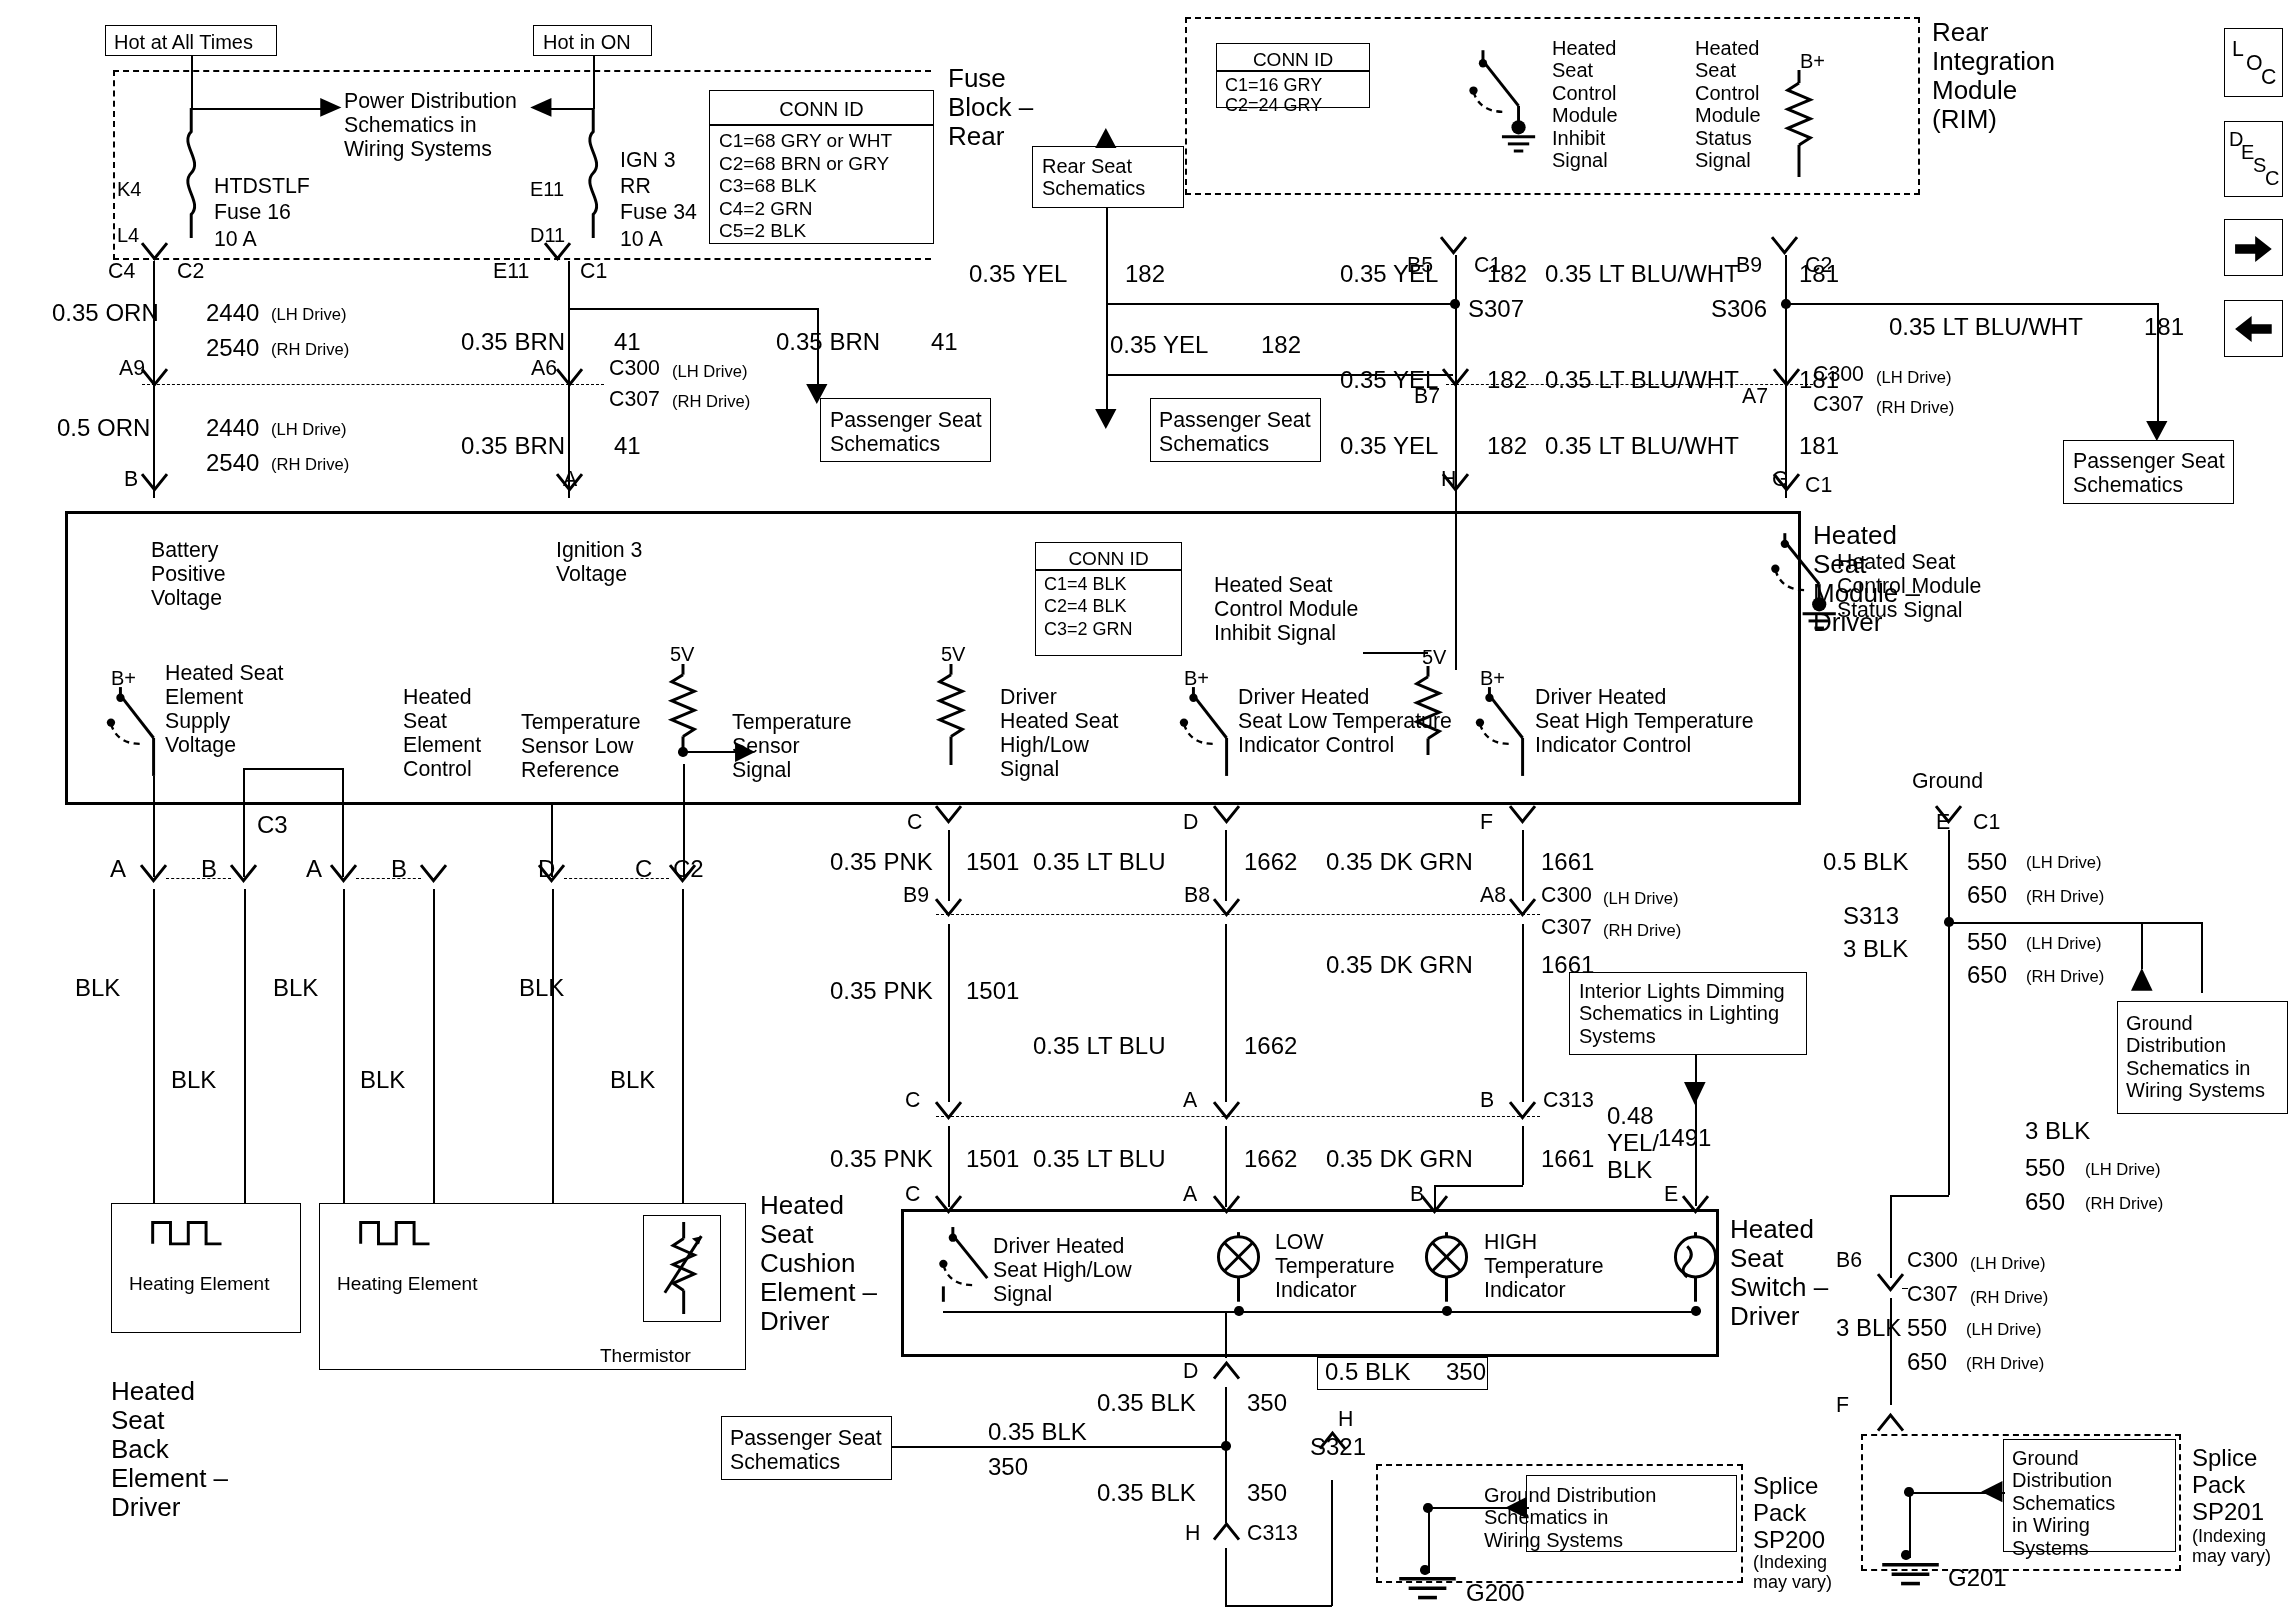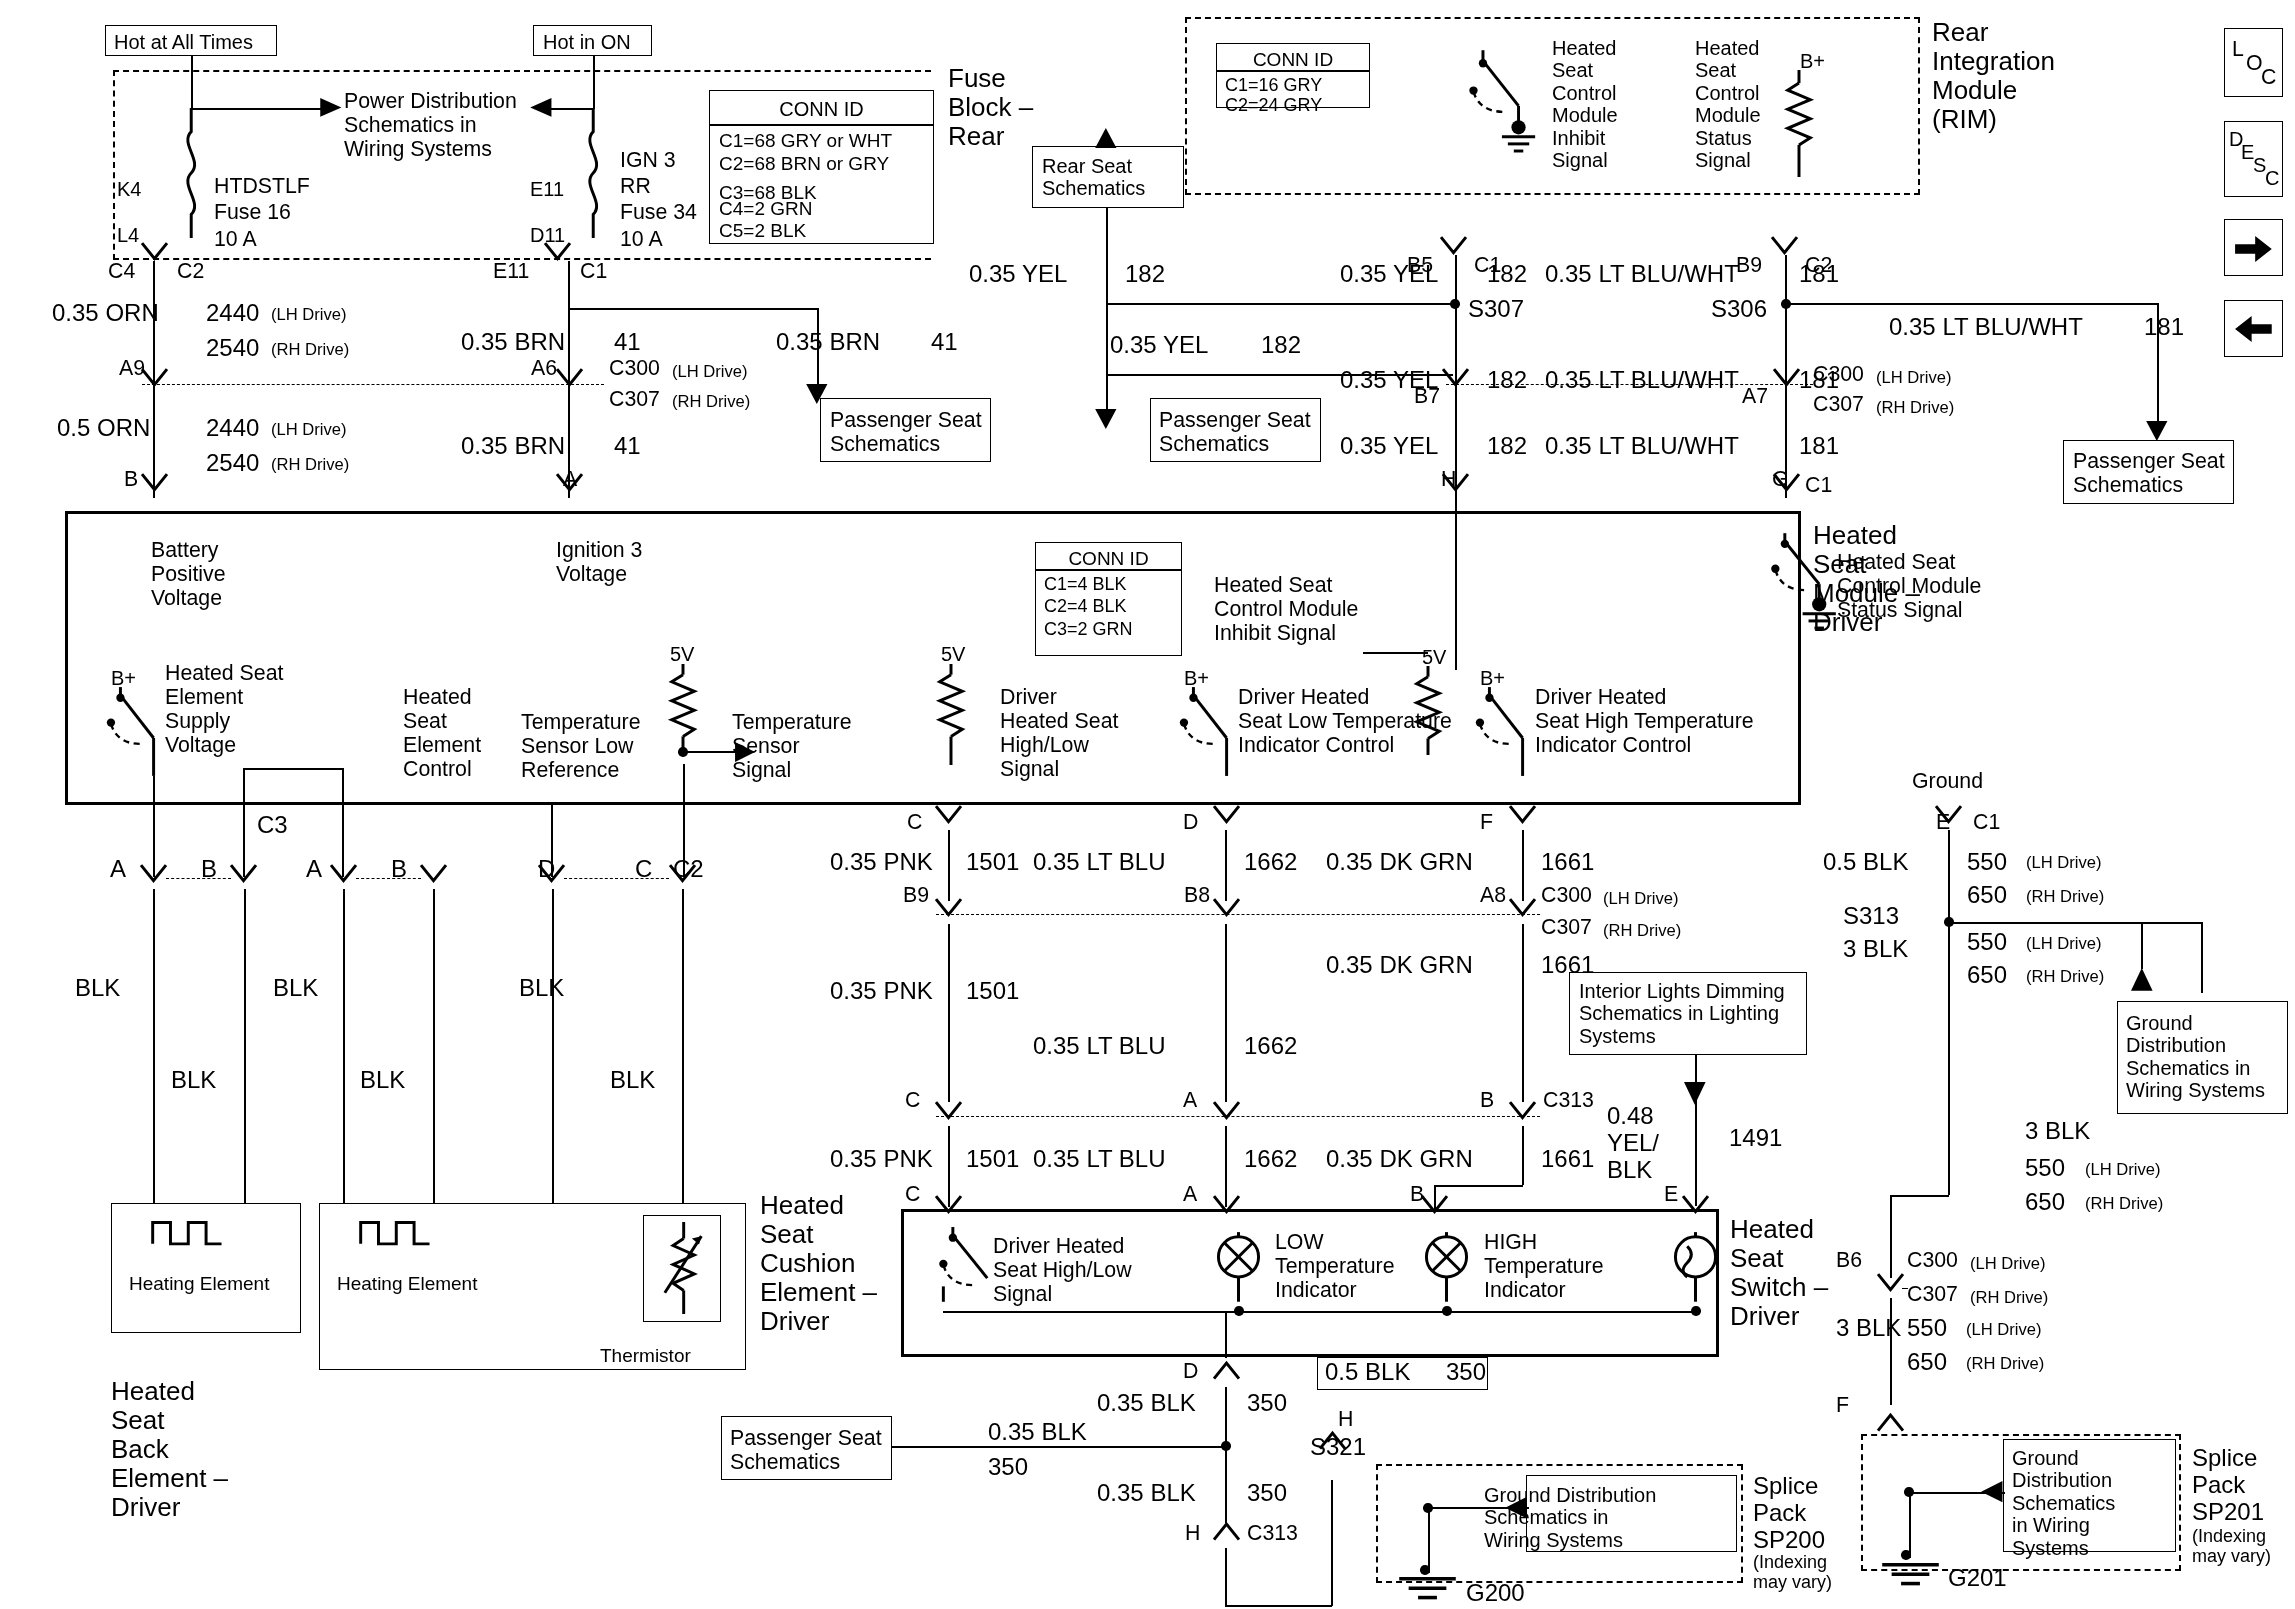--- a/index.html
+++ b/index.html
@@ -74,21 +74,21 @@
   <div class="t s36" style="left:620px;top:149px;">IGN 3</div>
   <div class="t s36" style="left:620px;top:175px;">RR</div>
   <div class="t s36" style="left:620px;top:201px;">Fuse 34</div>
   <div class="t s36" style="left:620px;top:228px;">10 A</div>
 
   <div class="box" style="left:709px;top:90px;width:225px;height:154px;"></div>
   <div class="hl" style="left:709px;top:124px;width:225px;"></div>
   <div class="t s34 ctr" style="left:709px;top:98px;width:225px;">CONN ID</div>
   <div class="t s32" style="left:719px;top:130px;">C1=68 GRY or WHT</div>
   <div class="t s32" style="left:719px;top:153px;">C2=68 BRN or GRY</div>
-  <div class="t s32" style="left:719px;top:182px;">C3=68 BLK</div>
+  <div class="t s32" style="left:719px;top:175px;">C3=68 BLK</div>
   <div class="t s32" style="left:719px;top:198px;">C4=2 GRN</div>
   <div class="t s32" style="left:719px;top:220px;">C5=2 BLK</div>
 
   <div class="dash" style="left:1185px;top:16.6px;width:735px;height:178px;"></div>
   <div class="t s44" style="left:1932px;top:18px;">Rear
 Integration
 Module
 (RIM)</div>
 
   <div class="box" style="left:1216px;top:43px;width:154px;height:65px;"></div>
@@ -603,21 +603,21 @@
   <div class="t s40" style="left:830px;top:1146px;">0.35 PNK</div>
   <div class="t s40" style="left:966px;top:1146px;">1501</div>
   <div class="t s40" style="left:1033px;top:1146px;">0.35 LT BLU</div>
   <div class="t s40" style="left:1244px;top:1146px;">1662</div>
   <div class="t s40" style="left:1326px;top:1146px;">0.35 DK GRN</div>
   <div class="t s40" style="left:1541px;top:1146px;">1661</div>
 
   <div class="t s40" style="left:1607px;top:1103px;">0.48
 YEL/
 BLK</div>
-  <div class="t s40" style="left:1729px;top:1125px;">1491</div>
+  <div class="t s40" style="left:1658px;top:1125px;">1491</div>
   <div class="vl4" style="left:1695px;top:1016px;height:107px;"></div>
   <svg style="left:1684px;top:1082px;width:24px;height:24px;" viewBox="0 0 40 40" width="24" height="24">
       <polygon points="18,38 36,0 0,0" fill="#000"></polygon>
     </svg>
   <div class="box" style="left:1569px;top:972px;width:238px;height:83px;"></div>
   <div class="t s34" style="left:1579px;top:980px;">Interior Lights Dimming
 Schematics in Lighting
 Systems</div>
   <div class="vl4" style="left:1695px;top:1123px;height:83px;"></div>
 

